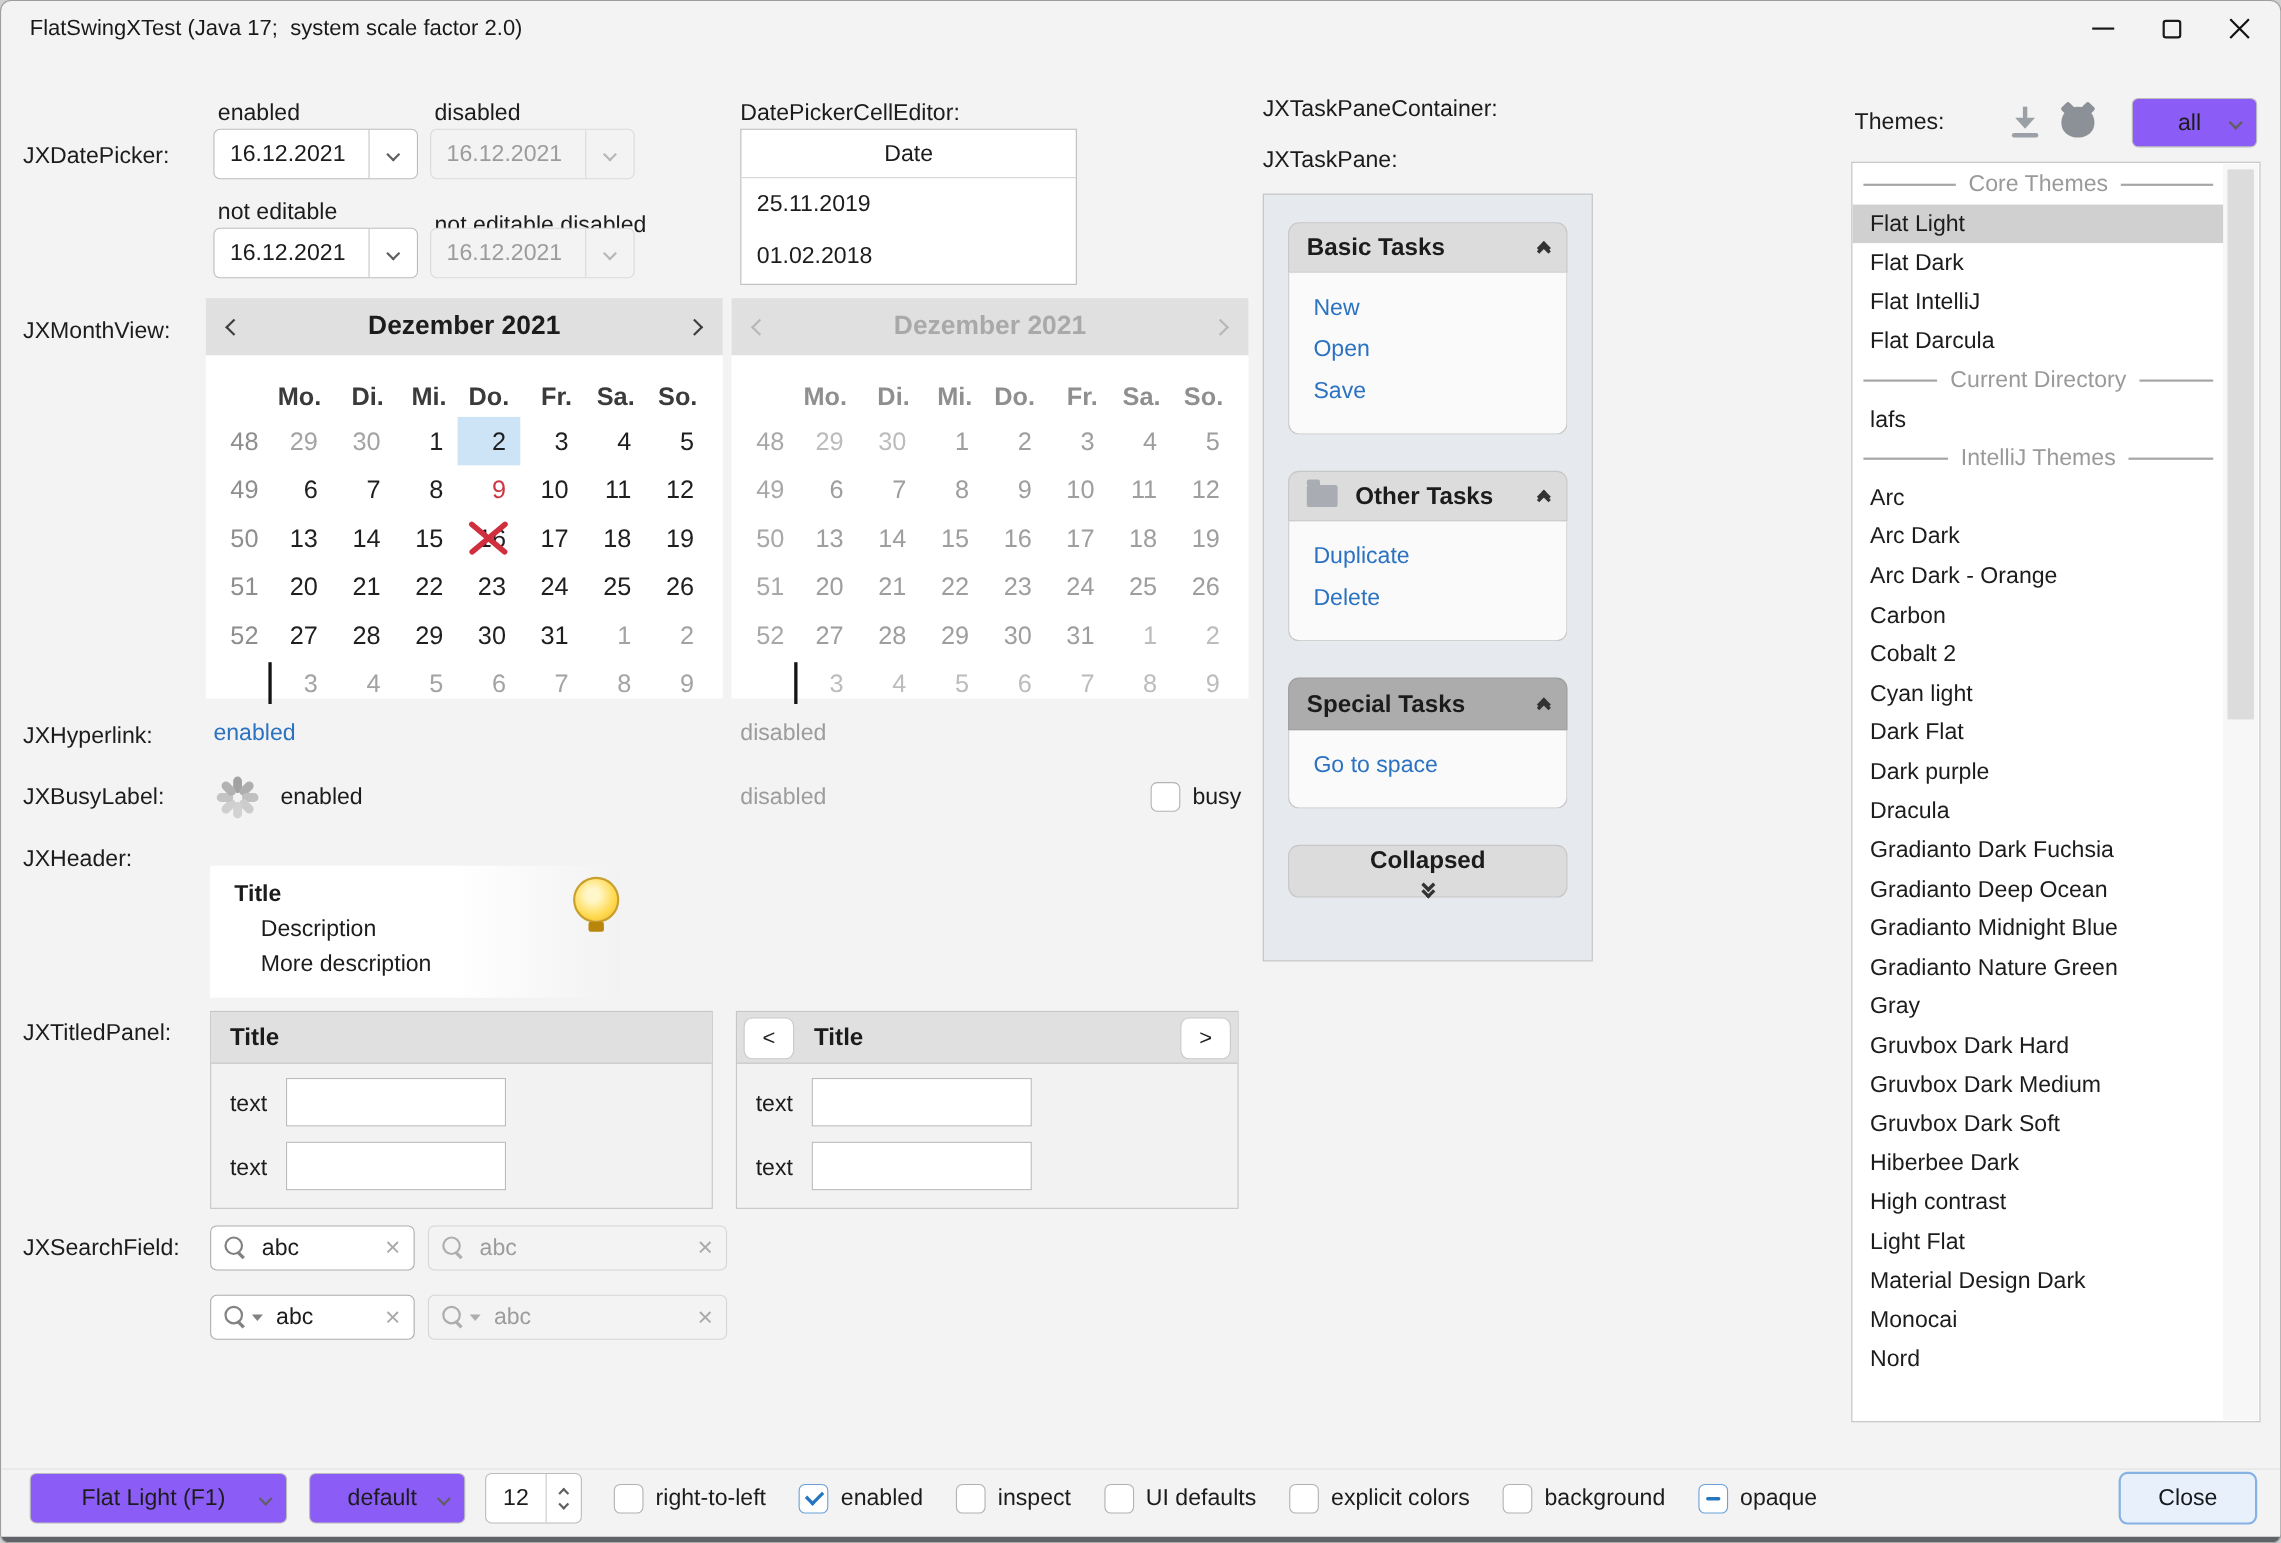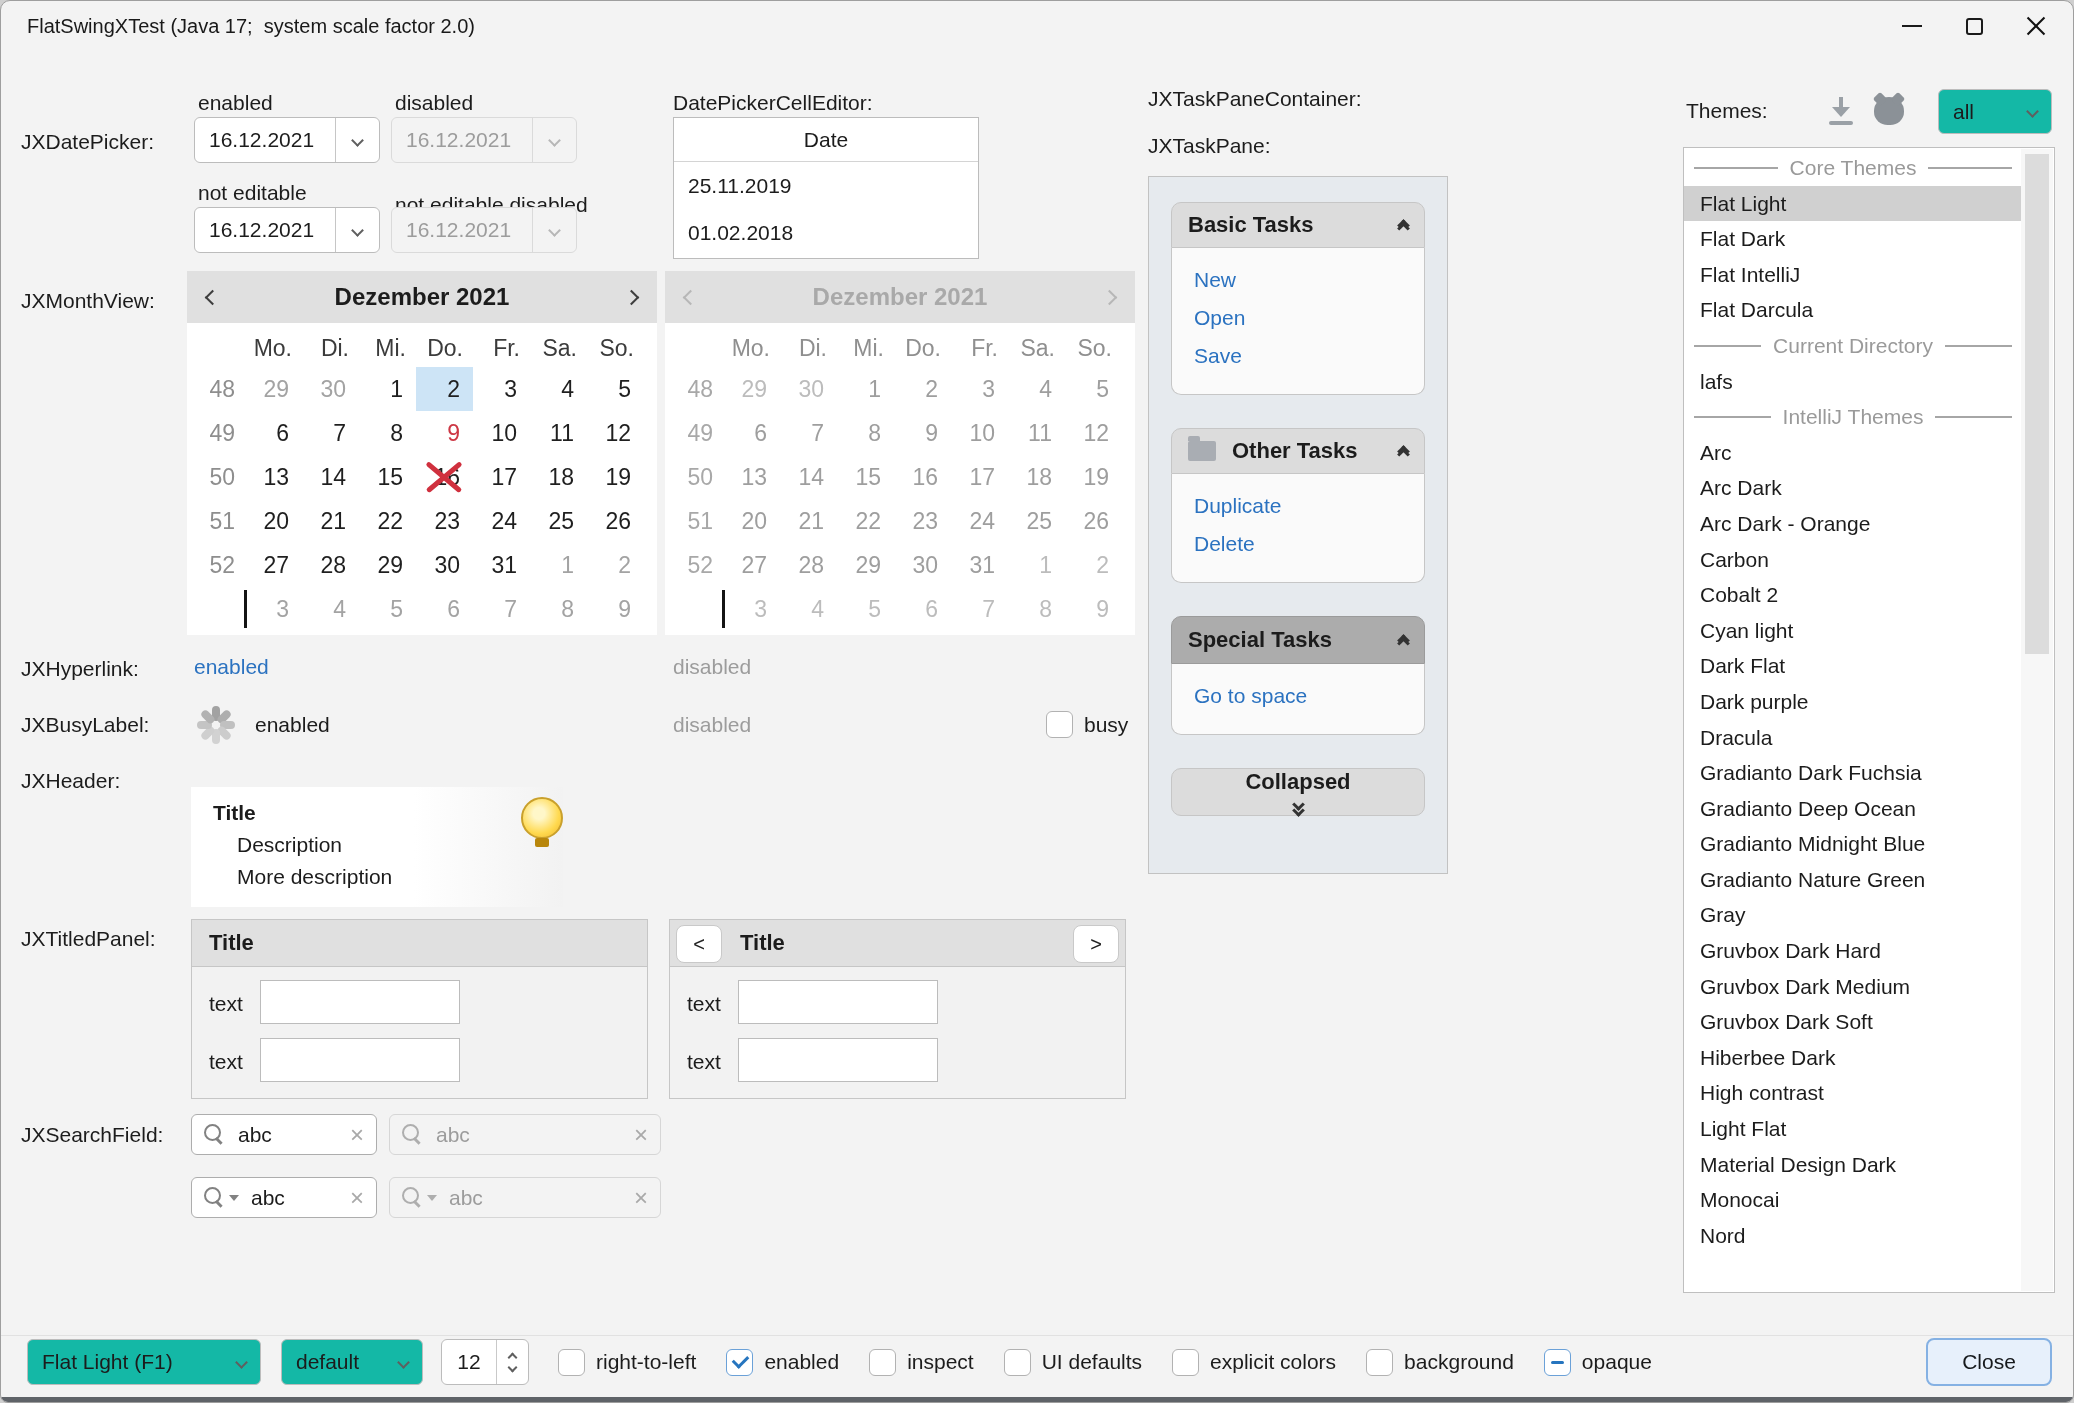--- a/index.html
+++ b/index.html
@@ -43,21 +43,21 @@
   .tbl-head{height:44px;line-height:44px;text-align:center;border-bottom:1px solid #d4d4d4;}
   .tbl-row{height:47px;line-height:47px;padding-left:14px;}
 
   
   .mv{position:absolute;width:470px;height:364px;background:#fff;font-size:23px;}
   .mv-head{height:52px;background:#e0e0e0;display:flex;align-items:center;justify-content:space-between;padding:0 20px;}
   .mv-title{font-weight:bold;font-size:24px;}
   .mv-nav{color:#3e3e3e;display:flex;align-items:center;}
   .mv-nav .chev{width:11px;height:11px;border-width:2.5px;}
   .mv-grid{display:grid;grid-template-columns:48px repeat(7,57px);padding-left:10px;line-height:44px;}
-  .mv-dow{line-height:38px;margin-top:6px;font-weight:normal;color:#3b3b3b;}
+  .mv-dow{line-height:38px;margin-top:18px;font-weight:bold;color:#3b3b3b;}
   .mv-dow .dow{text-align:right;padding-right:10px;}
   .wk{text-align:right;padding-right:10px;color:#8e8e8e;}
   .day{text-align:right;padding-right:13px;color:#1f1f1f;}
   .day.muted{color:#a3a3a3;}
   .day.selected{background:#cde4f6;}
   .day.flagged{color:#cd3744;}
   .day.crossed{position:relative;}
   .day.crossed::before,.day.crossed::after{content:"";position:absolute;left:6px;top:50%;width:44px;height:4.5px;
     background:#d0303e;border-radius:3px;}
   .day.crossed::before{transform:translateY(-50%) rotate(40deg);}
@@ -137,21 +137,21 @@
   
   .dl-ico{position:absolute;width:26px;height:28px;}
   .dl-ico .stem{position:absolute;left:11px;top:0;width:4px;height:12px;background:#9aa0a6;}
   .dl-ico .head{position:absolute;left:4px;top:10px;width:0;height:0;border-left:9px solid transparent;border-right:9px solid transparent;border-top:10px solid #9aa0a6;}
   .dl-ico .base{position:absolute;left:1px;bottom:0;width:24px;height:4px;background:#9aa0a6;border-radius:2px;}
   .gh-ico{position:absolute;width:32px;height:32px;}
   .gh-ico .face{position:absolute;left:1px;top:2px;width:30px;height:28px;background:#8b9197;border-radius:50% 50% 46% 46%;}
   .gh-ico .face::before,.gh-ico .face::after{content:"";position:absolute;top:-3px;width:10px;height:10px;background:#8b9197;border-radius:2px;transform:rotate(45deg);}
   .gh-ico .face::before{left:1px;}
   .gh-ico .face::after{right:1px;}
-  .combo{position:absolute;background:#14b8a6;border:1px solid #bcbcbc;border-radius:6px;display:flex;align-items:center;font-size:21px;padding:0 14px;}
+  .combo{position:absolute;background:#8b5cf6;border:1px solid #bcbcbc;border-radius:6px;display:flex;align-items:center;font-size:21px;padding:0 14px;text-align:center;}
   .combo .c-val{flex:1;}
   .combo .chev{color:#5f5f5f;flex:none;}
   .themes-list{position:absolute;left:1682px;top:146px;width:372px;height:1146px;background:#fff;border:1px solid #bfbfbf;overflow:hidden;}
   .tl-inner{position:absolute;left:0;top:2px;width:338px;}
   .tl-row{height:35.6px;line-height:35.6px;font-size:21px;padding-left:16px;white-space:nowrap;}
   .tl-row.selected{background:#d0d0d0;}
   .tl-sep{height:35.6px;display:flex;align-items:center;padding:0 10px;color:#9a9a9a;font-size:21px;}
   .tl-sep .line{flex:1;height:2px;background:#a6a6a6;}
   .tl-sep .sep-lbl{margin:0 12px;white-space:nowrap;}
   .tl-scroll{position:absolute;right:1px;top:1px;bottom:1px;width:32px;background:#f7f7f7;}

